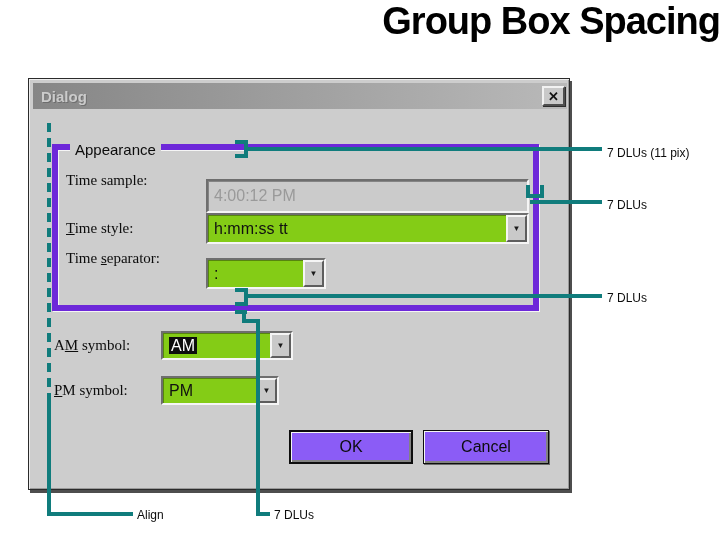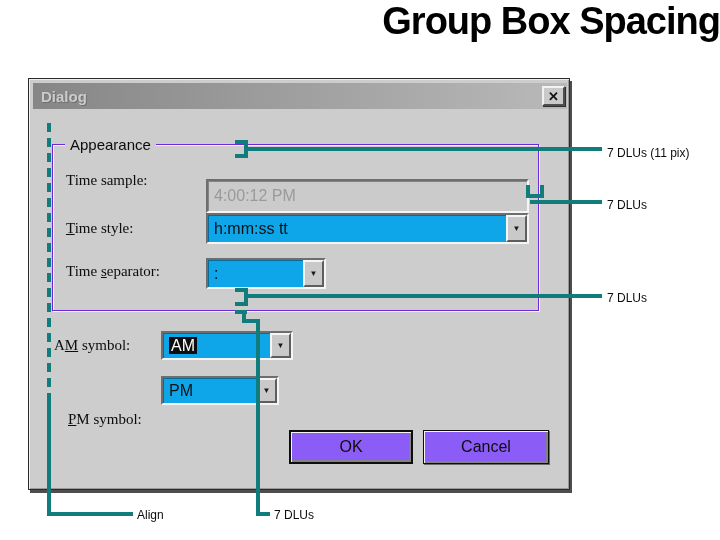--- a/index.html
+++ b/index.html
@@ -33,33 +33,33 @@
     position:absolute; right:2px; top:3px; width:23px; height:20px;
     background:#c9c9c9; border:2px solid; border-color:#f2f2f2 #4f4f4f #4f4f4f #f2f2f2;
     box-shadow:1px 1px 0 #2e2e2e;
     display:flex; align-items:center; justify-content:center;
     font-size:13px; font-weight:bold; color:#111; line-height:1;
   }
 
   
   .groupbox {
     position:absolute; left:23px; top:65px; width:487px; height:167px;
-    border:1px solid #6d28d9;
+    border:6px solid #6d28d9;
     box-shadow: 1px 1px 0 #f5f5f5, inset 1px 1px 0 #f5f5f5;
   }
   .groupbox-label {
     position:absolute; left:12px; top:-9px; background:#cdcdcd;
     padding:0 5px; font-size:15px; color:#0c0c0c;
   }
 
   .lbl { position:absolute; font-size:15px; color:#0c0c0c; white-space:nowrap;font-family:Liberation Serif, serif; }
   .lbl u { text-decoration:underline; }
 
   .sunken {
-    position:absolute; background:#0ea5e9;
+    position:absolute; background:#84cc16;
     border:2px solid; border-color:#6e6e6e #f5f5f5 #f5f5f5 #6e6e6e;
     box-shadow: inset 1px 1px 0 rgba(0,0,0,.35);
   }
   .value { font-size:16px; color:#111; padding-left:6px; white-space:nowrap; }
   .disabled-field { background:#cbcbcb;margin-top:16px; }
   .disabled-field .value { color:#9a9a9a; }
 
   .combo { display:flex; align-items:center; }
   .combo .value { flex:1 1 auto; overflow:hidden; }
   .drop-btn {
@@ -119,41 +119,41 @@
     <div class="lbl" style="left:37px; top:134px; line-height:31px;">
       <span></span><u>T</u><span>ime style:</span>
     </div>
     <div class="sunken combo" style="left:177px; top:134px; width:323px; height:31px;">
       <span class="value">h:mm:ss tt</span>
       <span class="drop-btn">
         <span>▼</span>
       </span>
     </div>
 
-    <div class="lbl" style="left:37px; top:177px; line-height:31px;">
+    <div class="lbl" style="left:37px; top:164px; line-height:31px;">
       <span>Time </span><u>s</u><span>eparator:</span>
     </div>
     <div class="sunken combo" style="left:177px; top:179px; width:120px; height:31px;">
       <span class="value">:</span>
       <span class="drop-btn">
         <span>▼</span>
       </span>
     </div>
 
     <div class="lbl" style="left:25px; top:252px; line-height:29px;">
       <span>A</span><u>M</u><span> symbol:</span>
     </div>
     <div class="sunken combo" style="left:132px; top:252px; width:132px; height:29px;">
       <span class="value"><span class="sel">AM</span></span>
       <span class="drop-btn">
         <span>▼</span>
       </span>
     </div>
 
-    <div class="lbl" style="left:39px; top:297px; line-height:29px;margin-top:29px;">
+    <div class="lbl" style="left:25px; top:297px; line-height:29px;">
       <span></span><u>P</u><span>M symbol:</span>
     </div>
     <div class="sunken combo" style="left:132px; top:297px; width:118px; height:29px;">
       <span class="value">PM</span>
       <span class="drop-btn">
         <span>▼</span>
       </span>
     </div>
 
     <div class="btn btn-default" style="left:260px; top:351px; width:124px; height:34px;">

